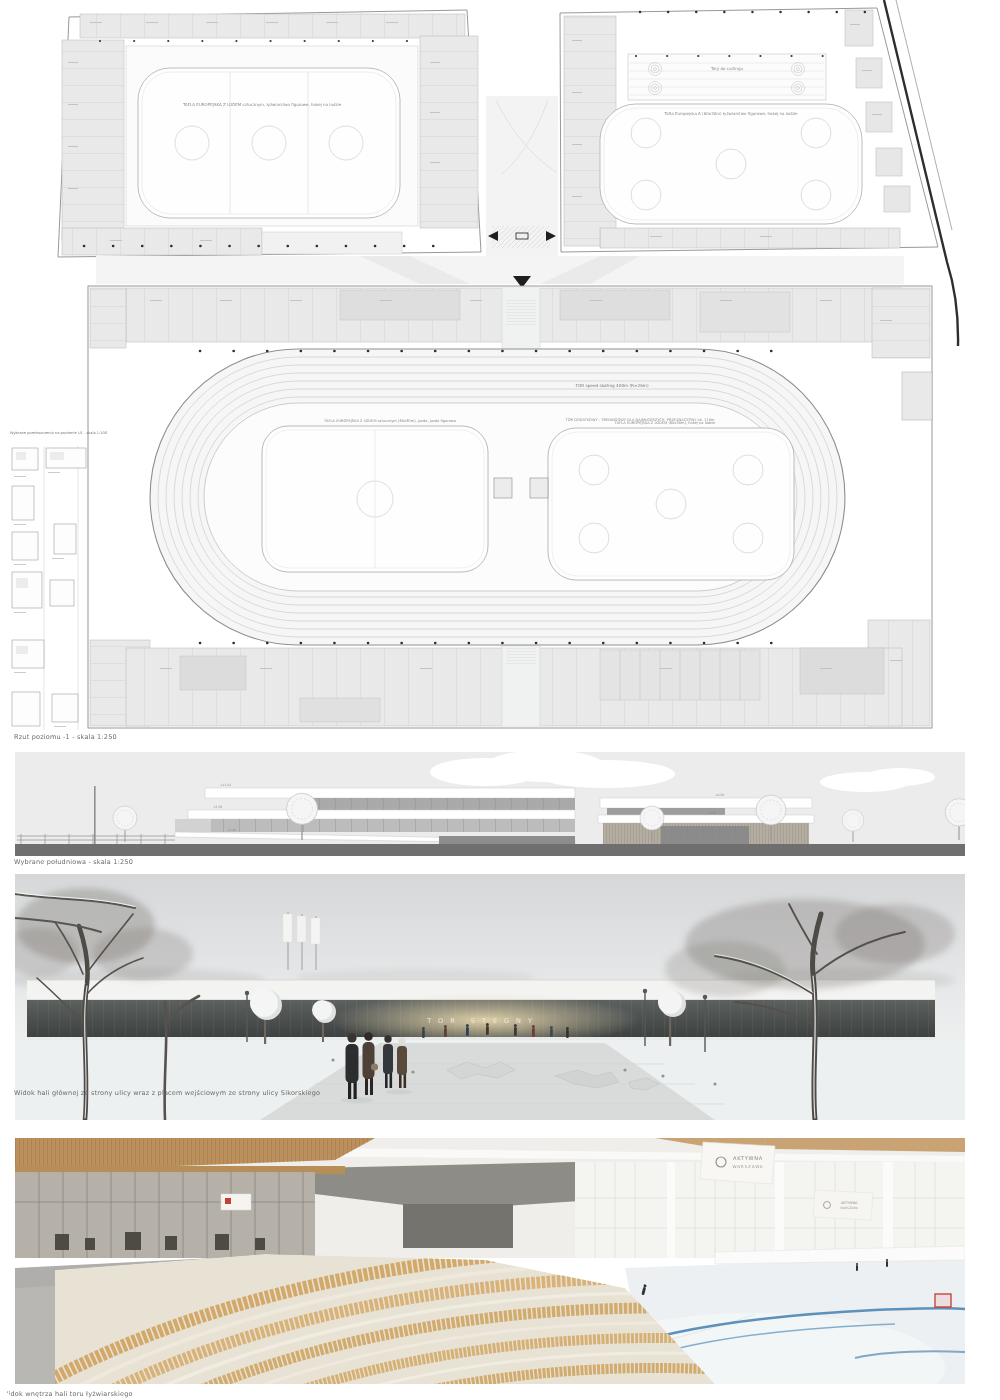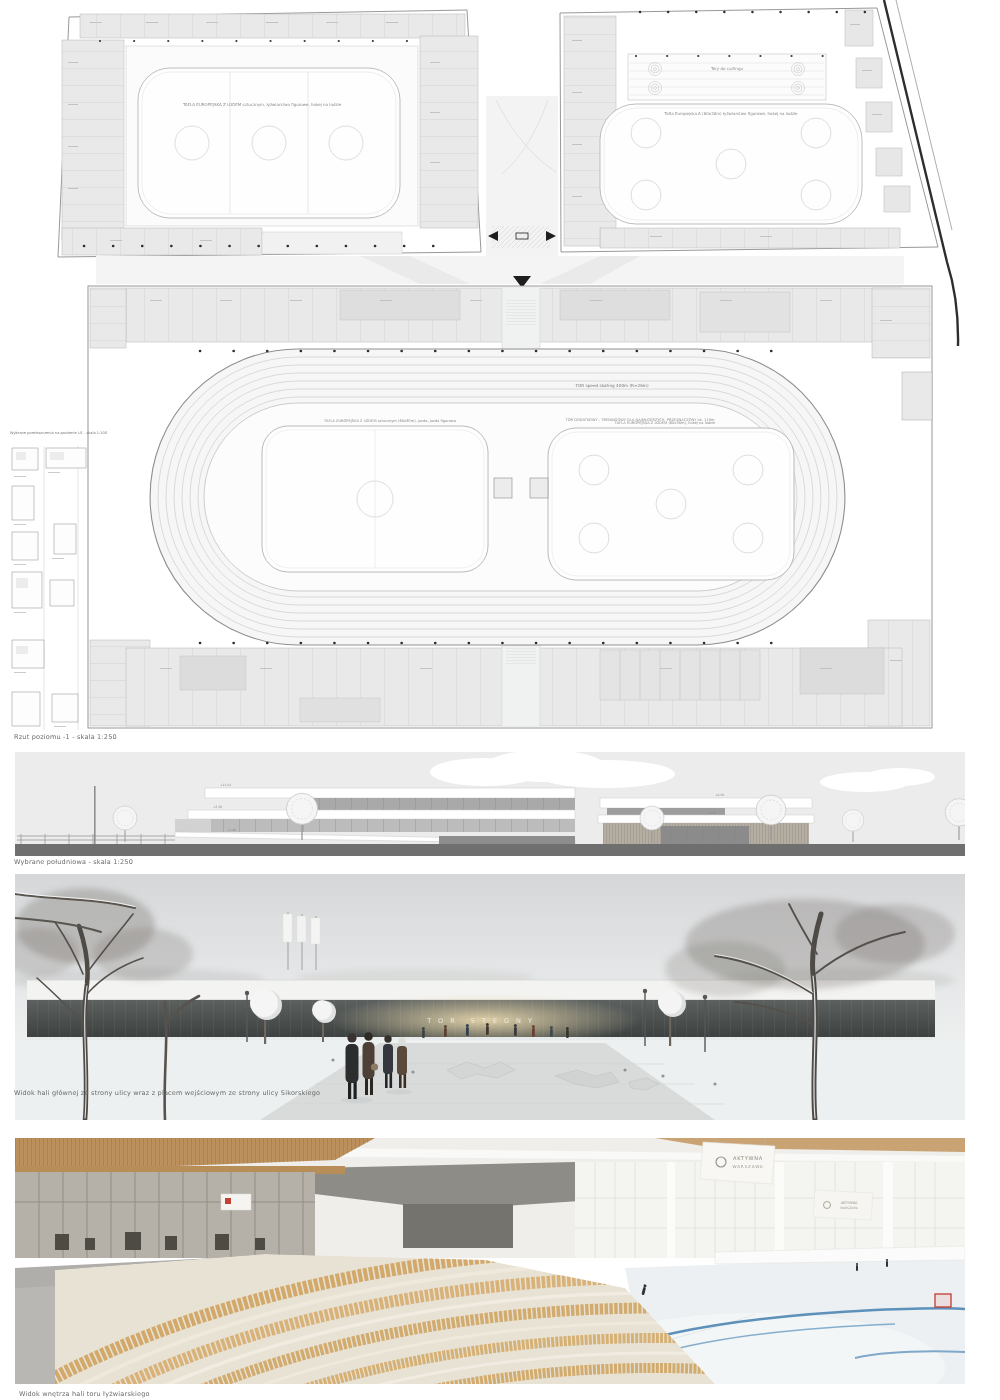--- a/index.html
+++ b/index.html
@@ -613,15 +613,15 @@
       <ellipse cx="640" cy="560" rx="712" ry="375" stroke="#efe9dd" stroke-width="3"></ellipse>
       <ellipse cx="640" cy="560" rx="741" ry="390" stroke="#d2ab6e" stroke-width="11" stroke-dasharray="3.4 1.4"></ellipse>
       <ellipse cx="640" cy="560" rx="769" ry="405" stroke="#f0ece2" stroke-width="3.5"></ellipse>
       <ellipse cx="640" cy="560" rx="798" ry="420" stroke="#d8b279" stroke-width="12" stroke-dasharray="3.6 1.5"></ellipse>
       <ellipse cx="640" cy="560" rx="826" ry="435" stroke="#efe9dd" stroke-width="4"></ellipse>
       <ellipse cx="640" cy="560" rx="855" ry="450" stroke="#d2a96b" stroke-width="13" stroke-dasharray="4 1.6"></ellipse>
     </g>
   </g>
 </svg>
 
-<div class="caption" style="left:19px;top:1390px">Widok wnętrza hali toru łyżwiarskiego</div>
+<div class="caption" style="left:2px;top:1390px">Widok wnętrza hali toru łyżwiarskiego</div>
 
 </div>
 
 </body></html>

